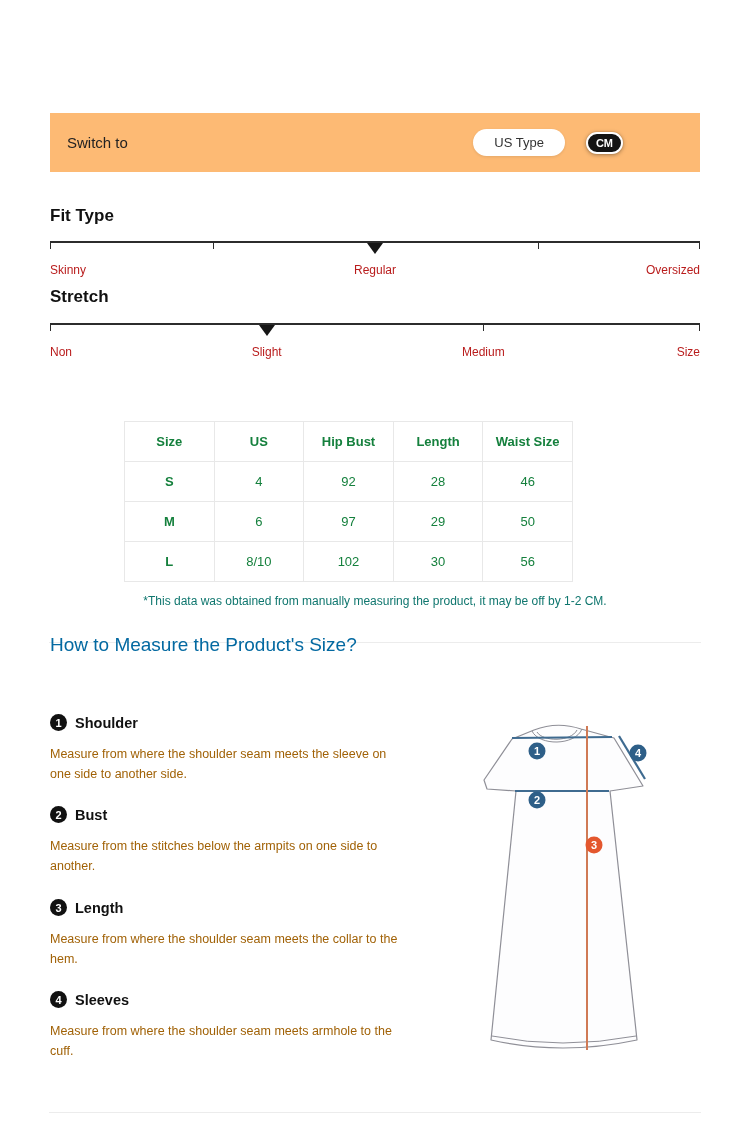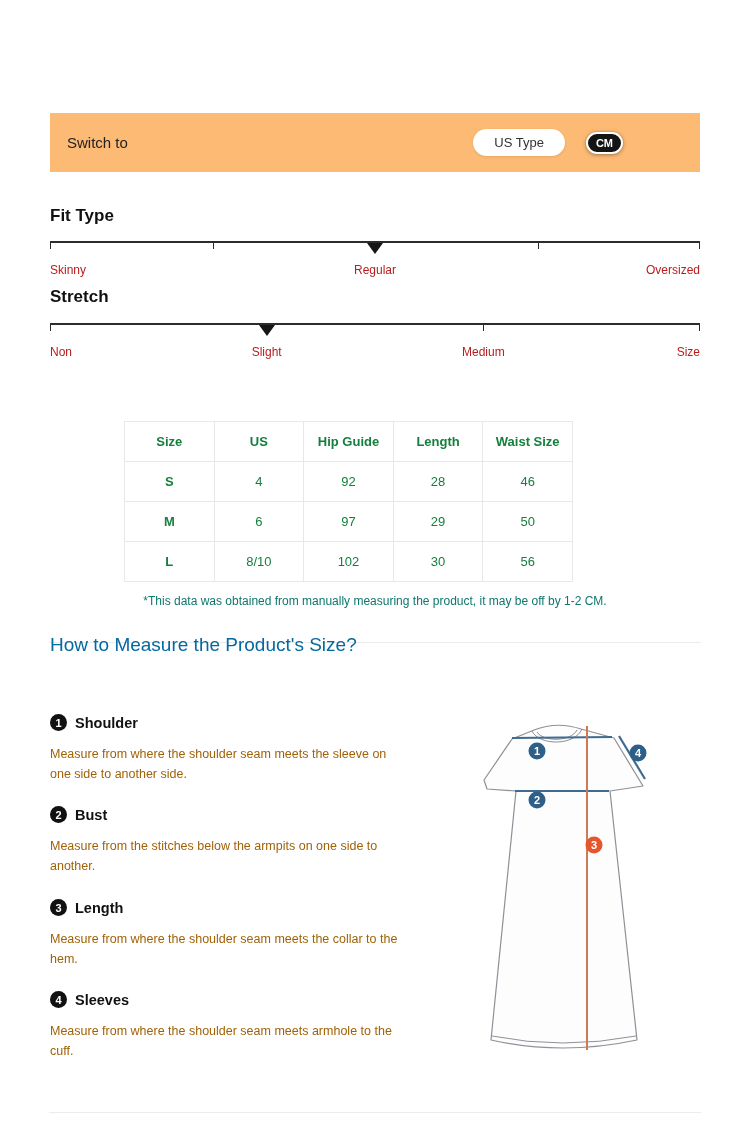--- a/index.html
+++ b/index.html
@@ -119,21 +119,21 @@
     <span class="lbl centered" style="left:66.67%;">Medium</span>
     <span class="lbl align-right">Size</span>
   </div>
 
 
   <table class="pm-table">
     <thead>
       <tr>
         <th>Size</th>
         <th>US</th>
-        <th>Hip Guide</th>
+        <th>Hip Bust</th>
         <th>Length</th>
         <th>Waist Size</th>
       </tr>
     </thead>
     <tbody>
       <tr>
         <td class="size-cell">S</td>
         <td>4</td>
         <td>92</td>
         <td>28</td>

